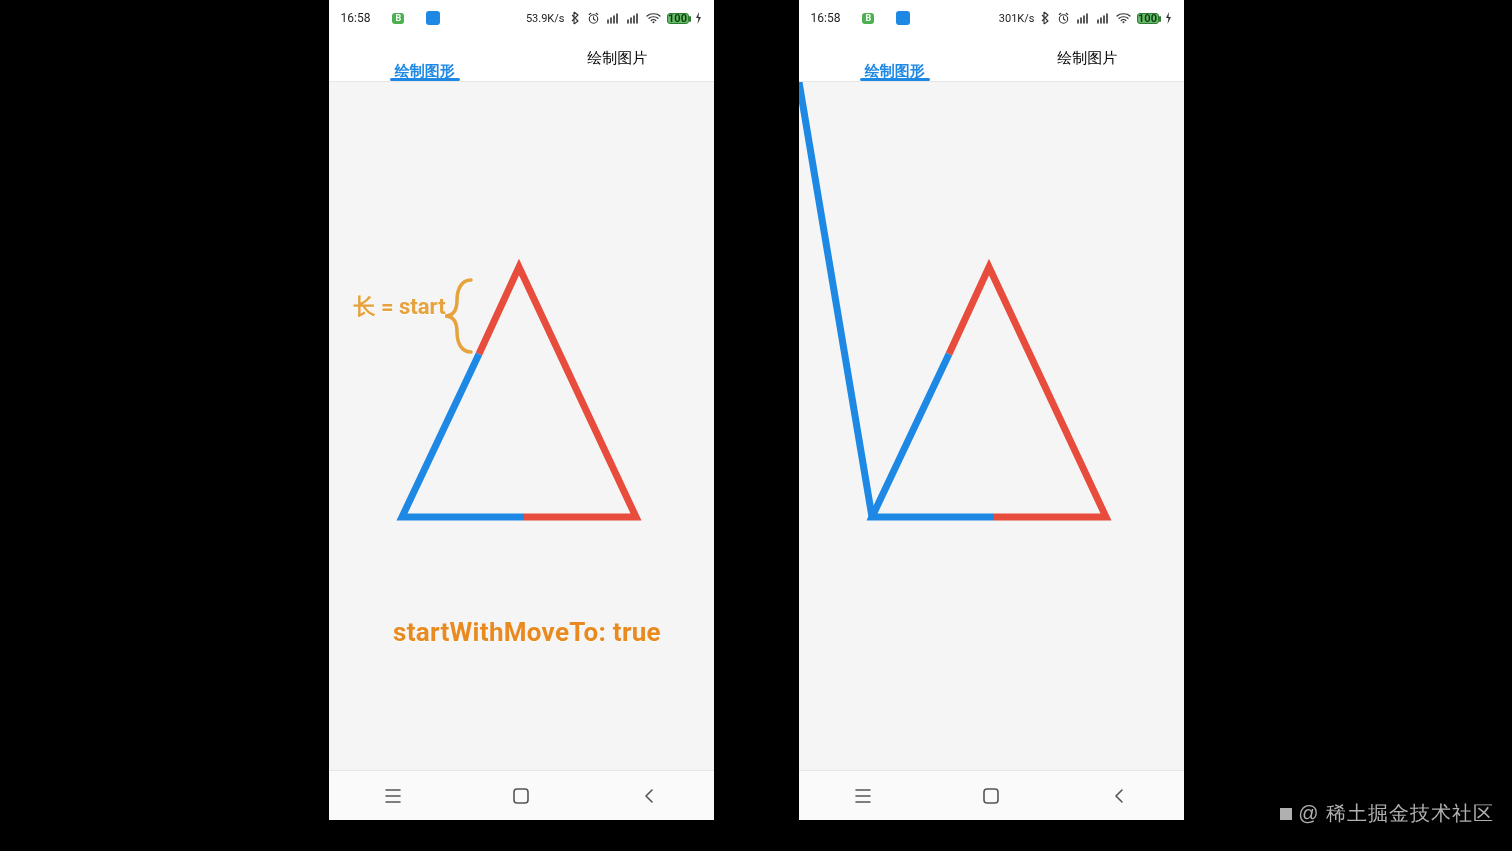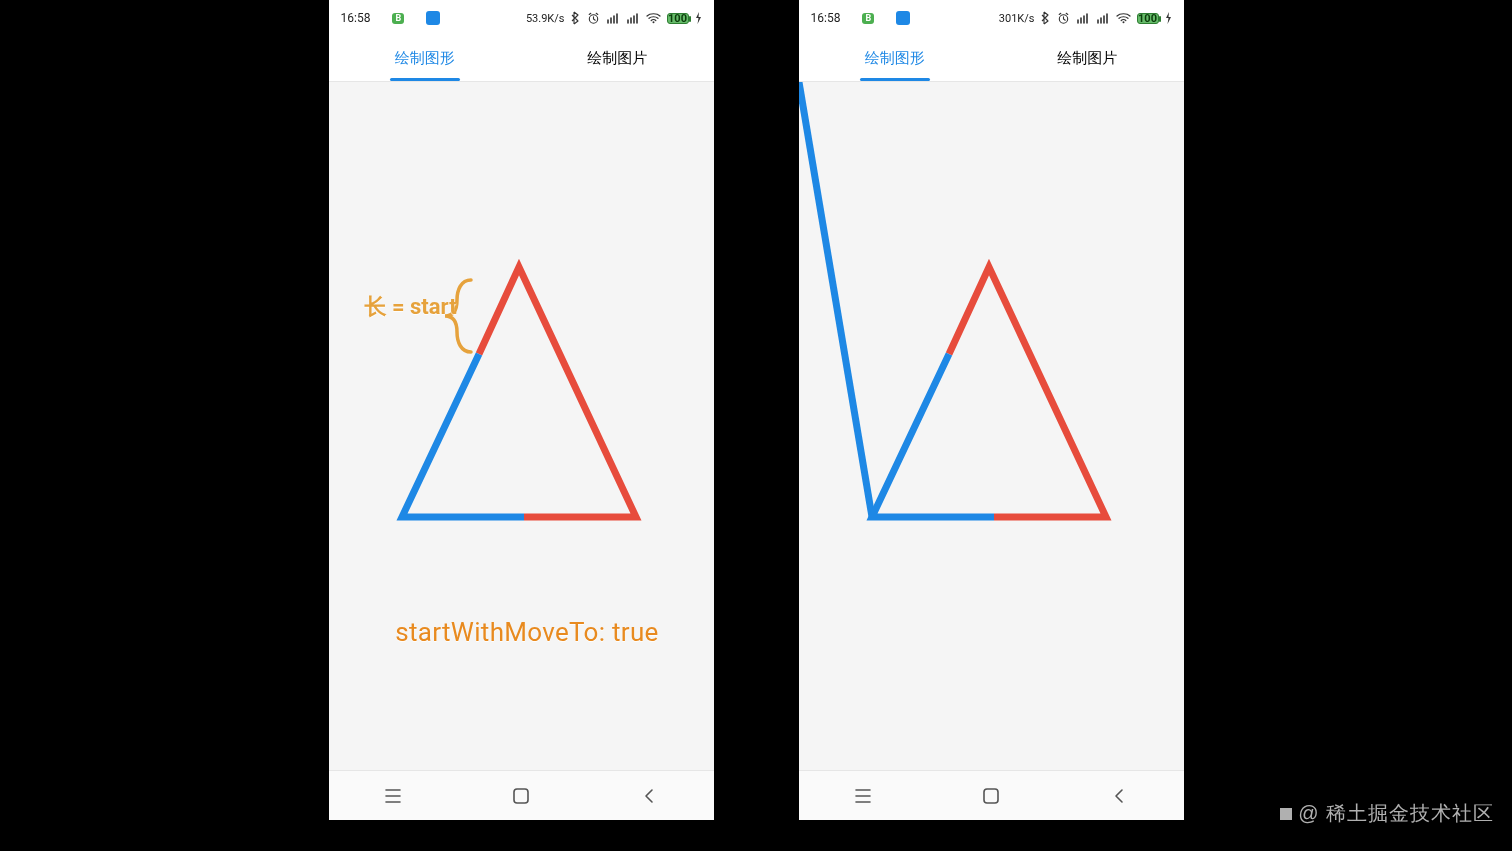--- a/index.html
+++ b/index.html
@@ -71,35 +71,35 @@
     background: #fff;
     display:flex;
     border-bottom: 1px solid #e6e6e6;
     box-shadow: 0 1px 2px rgba(0,0,0,0.04);
   }
   .tab {
     flex:1 1 50%;
     display:flex; align-items:center; justify-content:center;
     font-size:15px; color:#000000; position:relative; cursor:pointer;
   }
-  .tab.active { color:#1e88e5; font-weight:400; }
+  .tab.active { color:#1e88e5; font-weight:700;align-items:flex-end; }
   .tab.active::after{
     content:""; position:absolute; bottom:0; left:50%; transform:translateX(-50%);
     width:70px; height:3px; background:#1e88e5; border-radius:2px;
   }
   
   .canvas-area {
     position:absolute; top:82px; left:0; right:0; bottom:50px;
     background:#f5f5f5;
     overflow:hidden;
   }
   .canvas-area svg { position:absolute; left:0; top:0; }
   .caption {
     position:absolute; left:12px; right:0; text-align:center;
-    color:#e88a1f; font-weight:400; font-size:26px;
+    color:#e88a1f; font-weight:700; font-size:26px;
     text-shadow: 0 1px 0 rgba(255,255,255,0.9);
     letter-spacing:0.3px;
   }
   .annotation {
     position:absolute; color:#e6a23c; font-weight:700; font-size:22px;
     text-shadow: 0 1px 0 rgba(255,255,255,0.8);
   }
   
   .navbar {
     position:absolute; left:0; right:0; bottom:0; height:50px;
@@ -184,21 +184,21 @@
             <span>绘制图片</span>
           </div>
       </div>
 
       <div class="canvas-area">
         <svg width="385" height="690" viewBox="0 0 385 690">
           <path fill="none" stroke="#e74c3c" stroke-width="7" stroke-linecap="butt" stroke-linejoin="miter" d="M150 272 L190 185 L307 435 L195 435"></path>
           <path fill="none" stroke="#1e88e5" stroke-width="7" stroke-linecap="butt" stroke-linejoin="miter" d="M195 435 L73 435 L150 272"></path>
           <path fill="none" stroke="#e6a23c" stroke-width="3.5" stroke-linecap="round" d="M142 270 C132 270 128 260 128 250 C128 240 124 234 116 234 C124 234 128 228 128 218 C128 208 132 198 142 198"></path>
         </svg>
-        <div class="annotation" style="left:36px; top:210px;">长 = start</div>
+        <div class="annotation" style="left:25px; top:210px;">长 = start</div>
         <div class="caption" style="top:535px;">startWithMoveTo: true</div>
       </div>
 
       <div class="navbar">
         <div class="navbtn">
           <svg width="20" height="16" viewBox="0 0 20 16">
               <path d="M3 2 H17 M3 8 H17 M3 14 H17" stroke-width="1.6" fill="none" stroke-linecap="round"></path>
             </svg>
         </div>
         <div class="navbtn">

